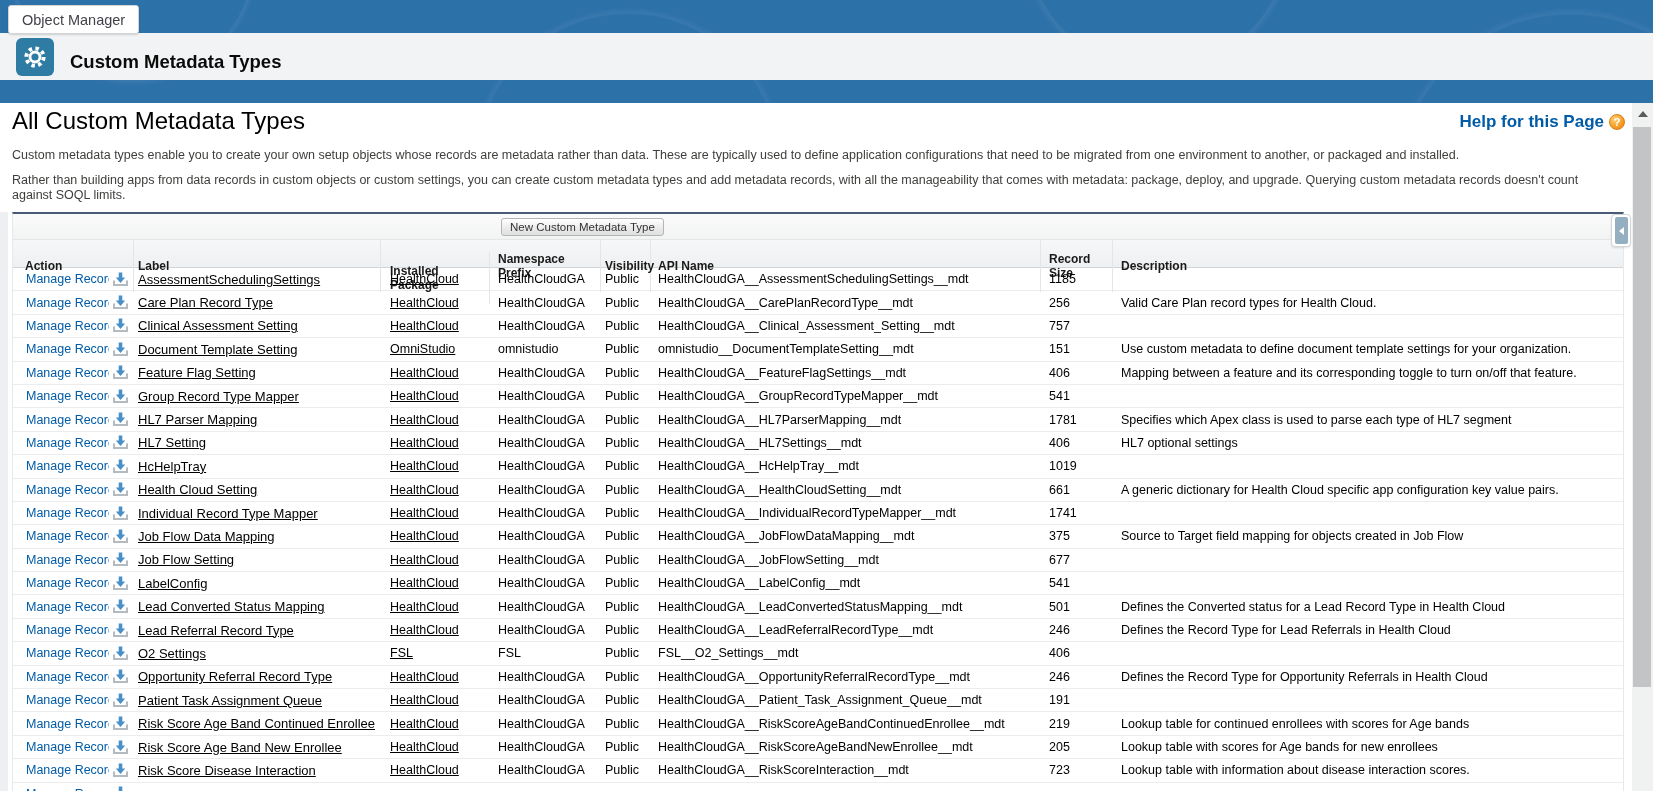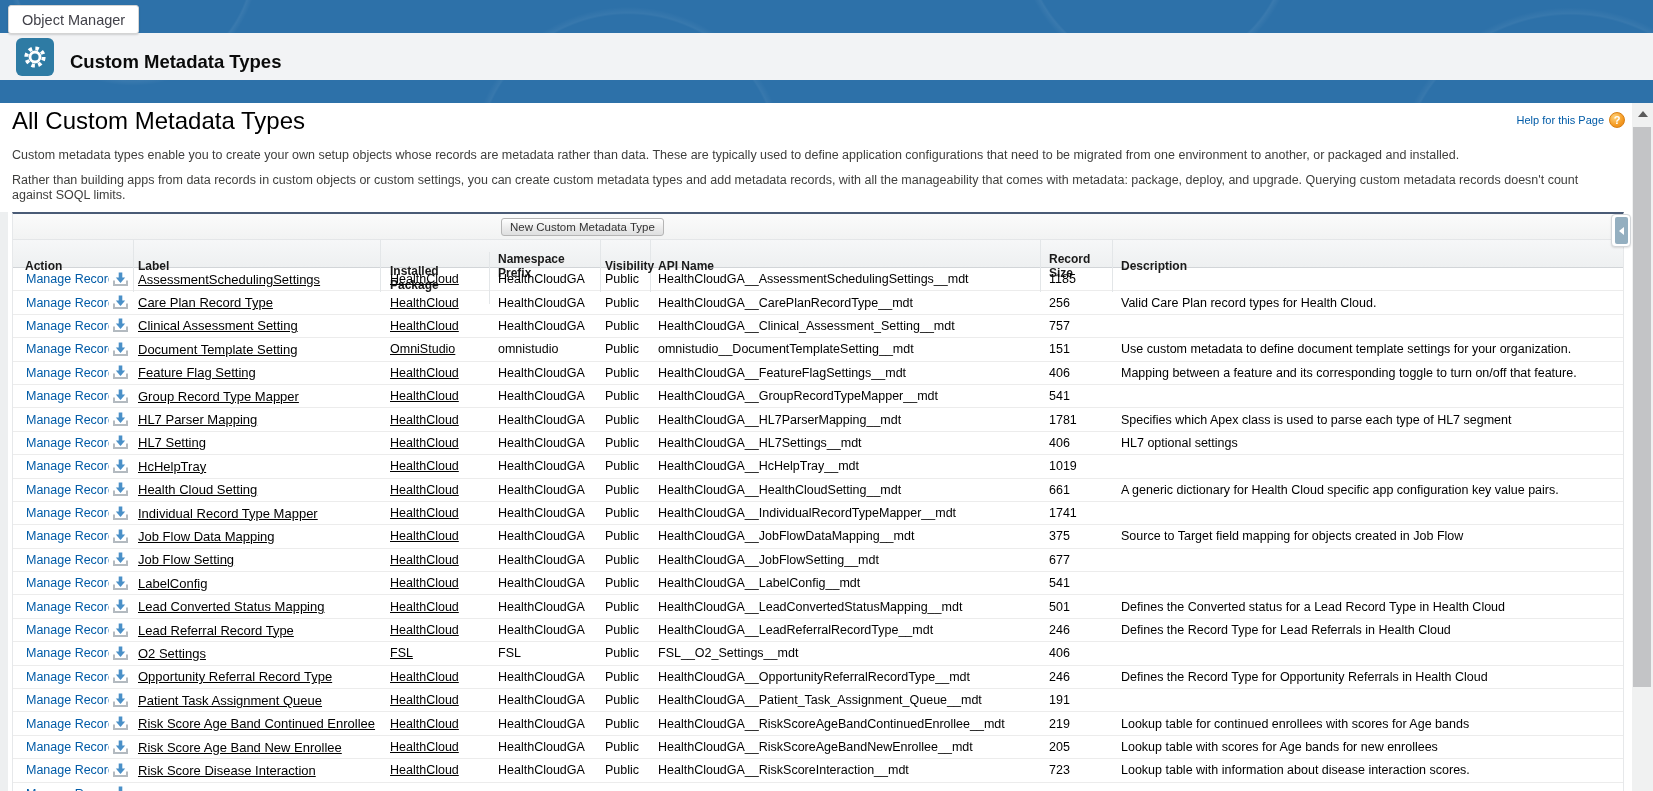--- a/index.html
+++ b/index.html
@@ -21,21 +21,21 @@
   .title-band { position:absolute; left:0; top:33px; width:1653px; height:47px;
     background:#f2f3f5; display:flex; align-items:center; }
   .gear-tile { width:38px; height:38px; margin-left:16px; border-radius:6px; background:#2e7ba4;
     display:flex; align-items:center; justify-content:center; flex:0 0 auto; }
   .page-title { font-size:18.5px; font-weight:bold; color:#0b0b0b; margin-left:16px;margin-top:10px; }
 
   
   .content { position:absolute; left:0; top:103px; width:1632px; height:688px; background:#fff; }
   .list-heading { position:absolute; left:12px; top:4px; font-size:24px; font-weight:400; color:#000; }
   .help-wrap { position:absolute; right:7px; top:9px; display:flex; align-items:center; gap:5px; }
-  .help-link { color:#015ba7; font-size:11px; text-decoration:none; cursor:pointer; }
+  .help-link { color:#015ba7; font-size:17px; text-decoration:none; cursor:pointer;font-weight:bold; }
   .help-ico { width:16px; height:16px; border-radius:50%;
     background:radial-gradient(circle at 35% 30%, #ffd27a, #f59b23 60%, #e78414);
     color:#fff; font-size:11px; font-weight:bold; display:flex; align-items:center; justify-content:center;
     border:1px solid #d97f12; cursor:pointer; }
   .intro { position:absolute; left:12px; width:1600px; font-size:12.5px; color:#3e3e3c; line-height:15px; }
   .intro.p1 { top:45px; } .intro.p2 { top:70px; }
 
   .left-strip { position:absolute; left:0; top:109px; width:8px; height:579px; background:#edeff0; }
 
   

